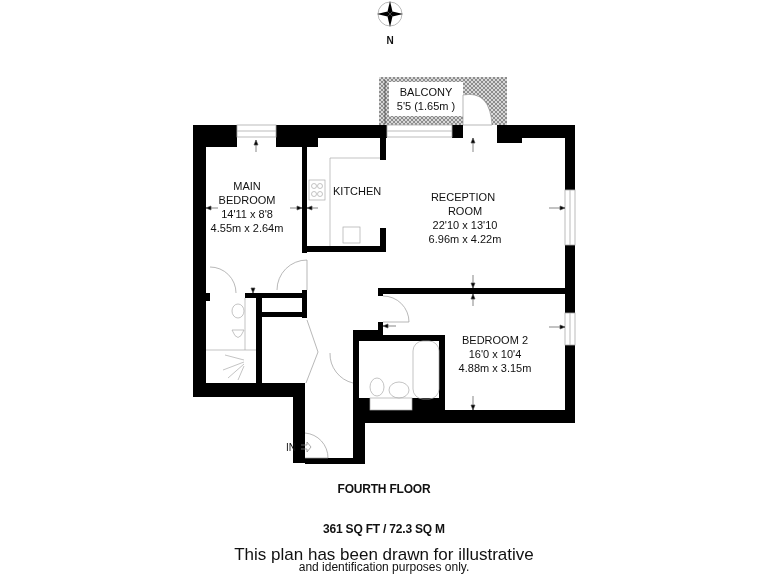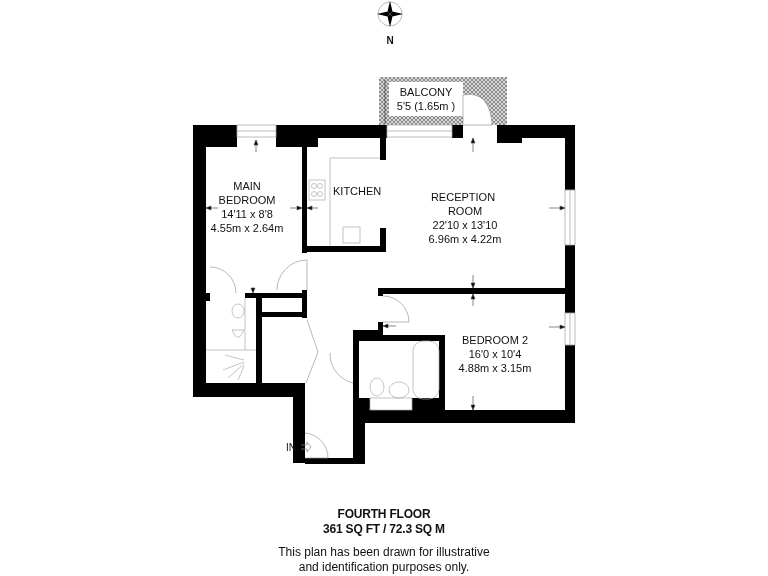--- a/index.html
+++ b/index.html
@@ -2,23 +2,23 @@
 <html><head>
   <meta charset="utf-8">
   <style>
     html, body { margin: 0; padding: 0; background: #ffffff; }
     body { width: 768px; height: 576px; position: relative; overflow: hidden;
            font-family: "Liberation Sans", sans-serif; color: #111; }
     svg { position: absolute; left: 0; top: 0; }
     .lbl { font-family: "Liberation Sans", sans-serif; font-size: 11px; fill: #111; }
     .lblc { text-anchor: middle; }
     .footer { position: absolute; left: 0; width: 768px; text-align: center; }
-    .floor-title { top: 507px; font-size: 12px; font-weight: bold; letter-spacing: -0.2px; text-align: center; }
+    .floor-title { top: 482px; font-size: 12px; font-weight: bold; letter-spacing: -0.2px; text-align: center; }
     .floor-area { top: 522px; font-size: 12px; font-weight: bold; letter-spacing: -0.2px; }
-    .disc1 { top: 545px; font-size: 12px; }
+    .disc1 { top: 545px; font-size: 17px; }
     .disc2 { top: 560px; font-size: 12px; }
   </style>
 </head>
 <body>
 
 <svg width="768" height="576" viewBox="0 0 768 576">
   <defs>
     <pattern id="hatch" width="4" height="4" patternUnits="userSpaceOnUse">
       <rect width="4" height="4" fill="#d8d8d8"></rect>
       <path d="M0,0 L4,4 M4,0 L0,4" stroke="#7a7a7a" stroke-width="0.8"></path>

